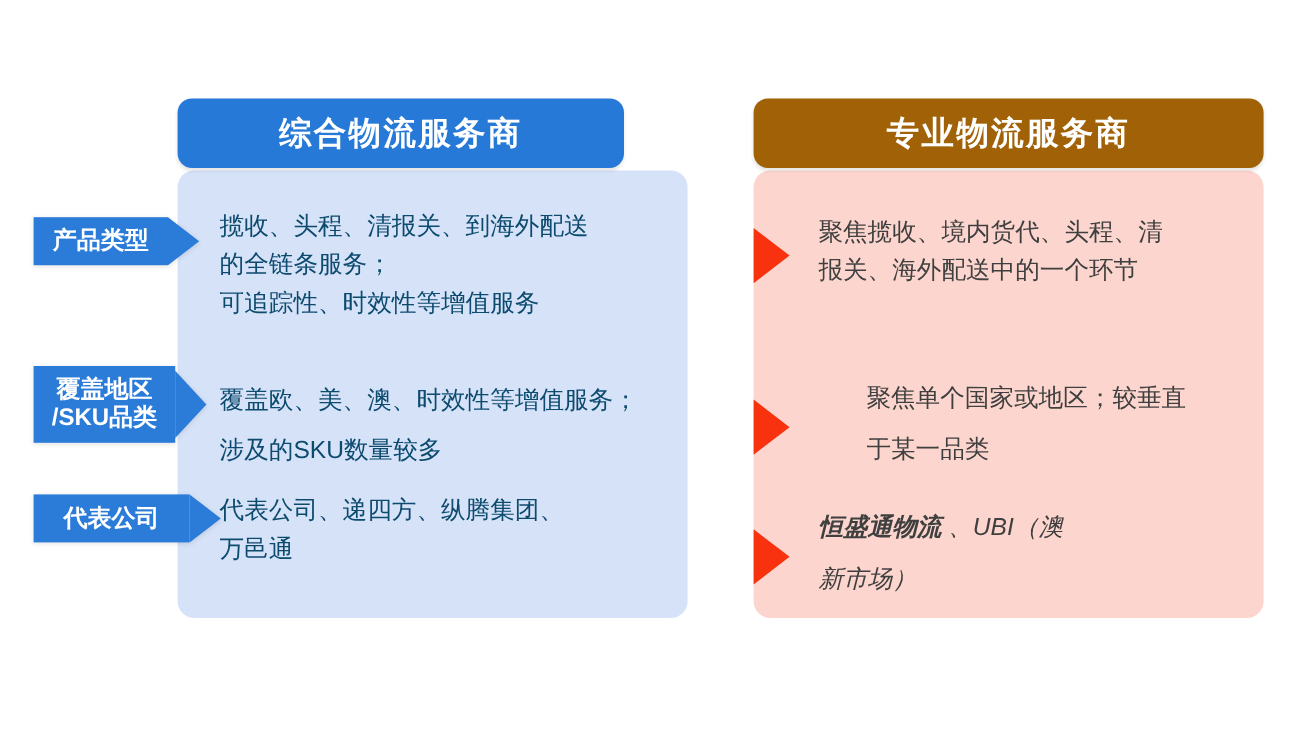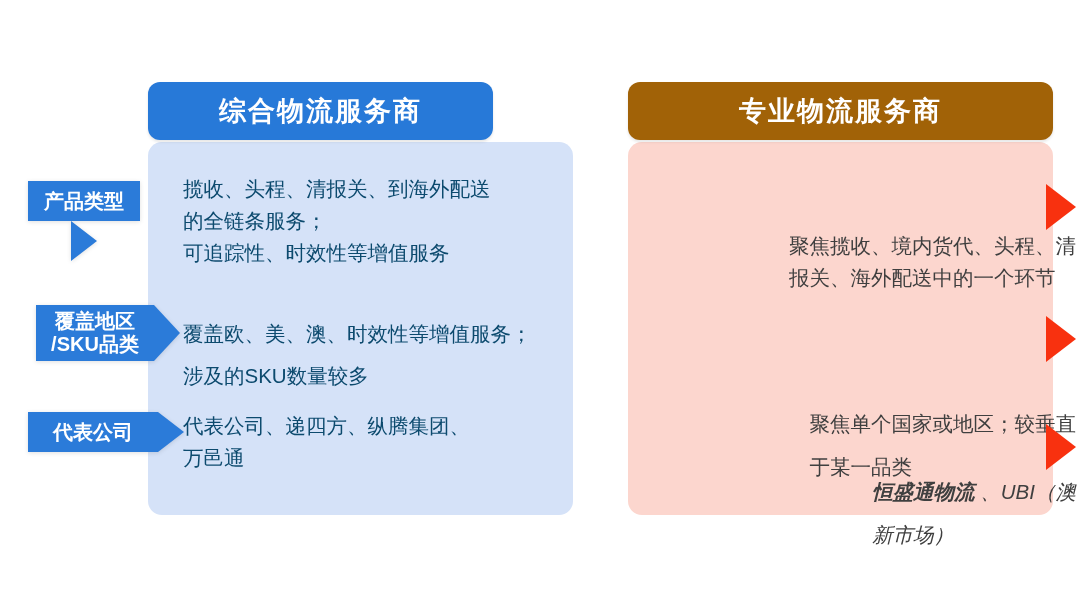--- a/index.html
+++ b/index.html
@@ -31,21 +31,21 @@
     color: #ffffff;
     font-size: 27px;
     font-weight: bold;
     letter-spacing: 2px;
     box-shadow: 0 2px 3px rgba(0,0,0,0.10);
     z-index: 4;
   }
   .col-header.left {
     left: 148px;
     top: 82px;
-    width: 345px;
+    width: 372px;
     background: #2779D8;
   }
   .col-header.right {
     left: 628px;
     top: 82px;
     width: 425px;
     background: #a16207;
   }
 
   
@@ -94,27 +94,27 @@
     height: 0;
     align-self: center;
     border-top: solid transparent;
     border-bottom: solid transparent;
     border-left: 26px solid #2B7BD9;
   }
 
   #label-product .tag-body { width: 112px; height: 40px; }
   #label-product .tag-point { border-top-width: 20px; border-bottom-width: 20px; }
 
-  #label-region .tag-body { width: 118px; height: 56px; margin-left: 8px; }
+  #label-region .tag-body { width: 118px; height: 64px; }
   #label-region .tag-point { border-top-width: 28px; border-bottom-width: 28px; }
 
   #label-company .tag-body { width: 130px; height: 40px; justify-content: center; }
   #label-company .tag-point { border-top-width: 20px; border-bottom-width: 20px; }
 
-  #label-product { top: 181px; flex-direction: column; }
+  #label-product { top: 181px; }
   #label-region  { top: 305px; }
   #label-company { top: 412px; }
 
   
   .left-row {
     position: absolute;
     left: 183px;
     width: 380px;
     z-index: 3;
     color: #0c4a6e;
@@ -126,24 +126,23 @@
   #left-text-region  { top: 313px; line-height: 2.05; }
   #left-text-company { top: 410px; }
 
   
   .right-row {
     position: absolute;
     left: 628px;
     width: 448px;
     z-index: 3;
     display: flex;
-    align-items: flex-end;
+    align-items: center;
     box-sizing: border-box;
     padding-left: 0;
-    flex-direction: column;
   }
   .bullet-triangle {
     width: 0;
     height: 0;
     flex: 0 0 auto;
     margin-left: 0px;
     margin-top: 6px;
     border-top: 23px solid transparent;
     border-bottom: 23px solid transparent;
     border-left: 30px solid #F8310F;

